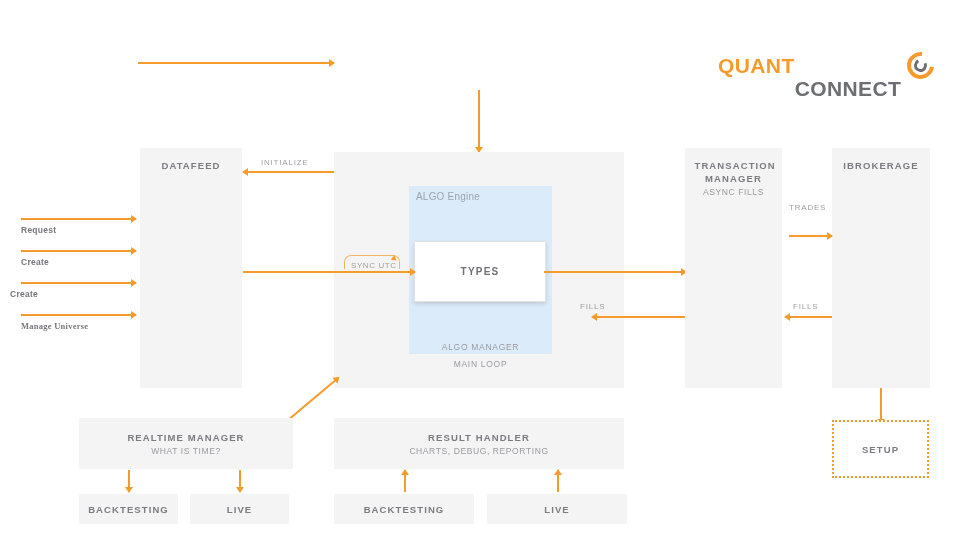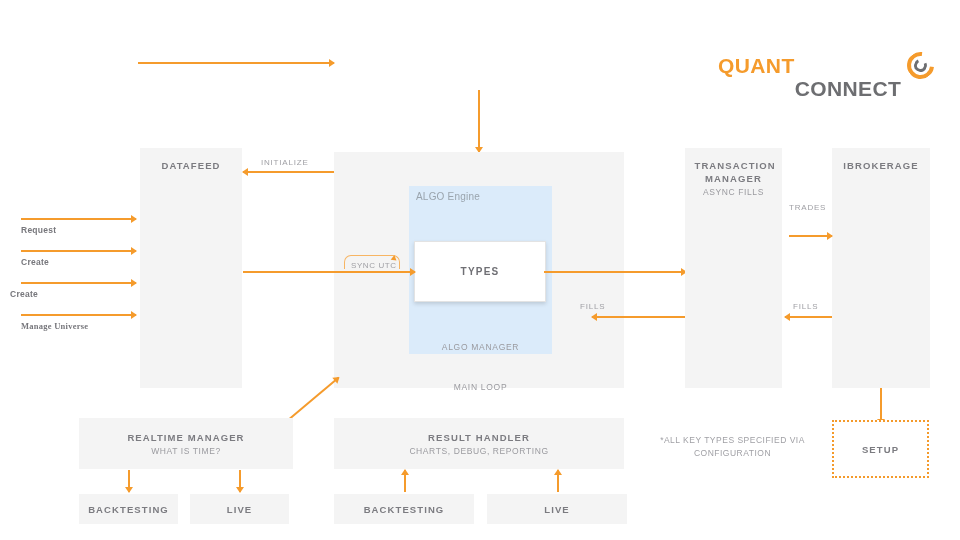--- a/index.html
+++ b/index.html
@@ -166,21 +166,21 @@
   <div class="box" style="left:334px;top:152px;width:290px;height:236px;"></div>
 
   <div class="lean" style="left:409px;top:186px;width:143px;height:168px;"></div>
   <div class="lean-label" style="left:416px;top:191px;">ALGO Engine</div>
 
   <div class="algobox" style="left:414px;top:241px;width:130px;height:59px;">
     <span>TYPES</span>
   </div>
 
   <div class="sub-in-blue" style="left:409px;top:342px;width:143px;">ALGO MANAGER</div>
-  <div class="sub-below" style="left:409px;top:359px;width:143px;margin-top:23px;">MAIN LOOP</div>
+  <div class="sub-below" style="left:409px;top:359px;width:143px;">MAIN LOOP</div>
 
   <div class="alab" style="left:261px;top:158px;">INITIALIZE</div>
   <div class="ah left" style="left:243px;top:171px;width:91px;"></div>
 
   <div class="ah noarrow" style="left:243px;top:271px;width:171px;"></div>
   <div class="ah" style="left:390px;top:271px;width:25px;"></div>
 
   <div class="syncwrap" style="left:344px;top:255px;">
     <div class="pill"></div>
   </div>
@@ -249,15 +249,14 @@
   <div class="box vc" style="left:190px;top:494px;width:99px;height:30px;">
     <div class="t1">LIVE</div>
   </div>
   <div class="box vc" style="left:334px;top:494px;width:140px;height:30px;">
     <div class="t1">BACKTESTING</div>
   </div>
   <div class="box vc" style="left:487px;top:494px;width:140px;height:30px;">
     <div class="t1">LIVE</div>
   </div>
 
-  <div class="note" style="left:650px;top:434px;width:165px;">*ALL KEY TYPES SPECIFIED VIA CONFIGURATION</div>
 
 </div>
 
 </body></html>

